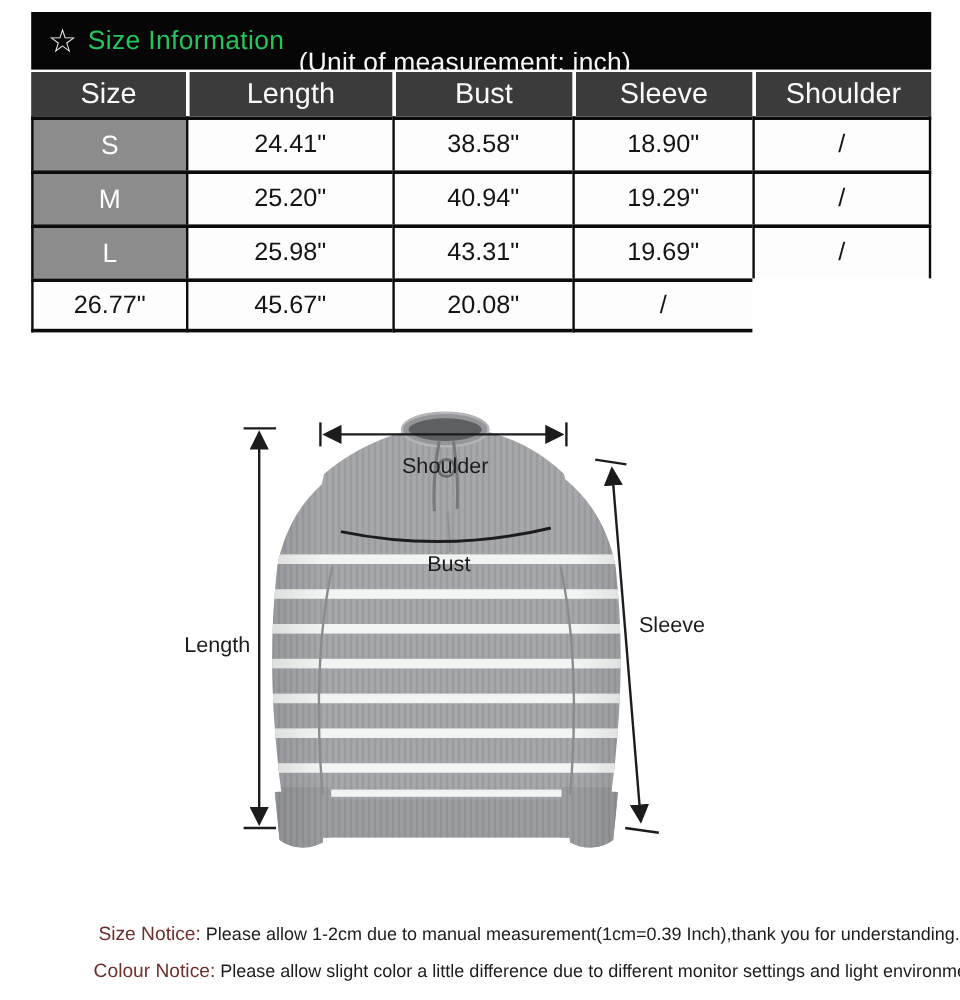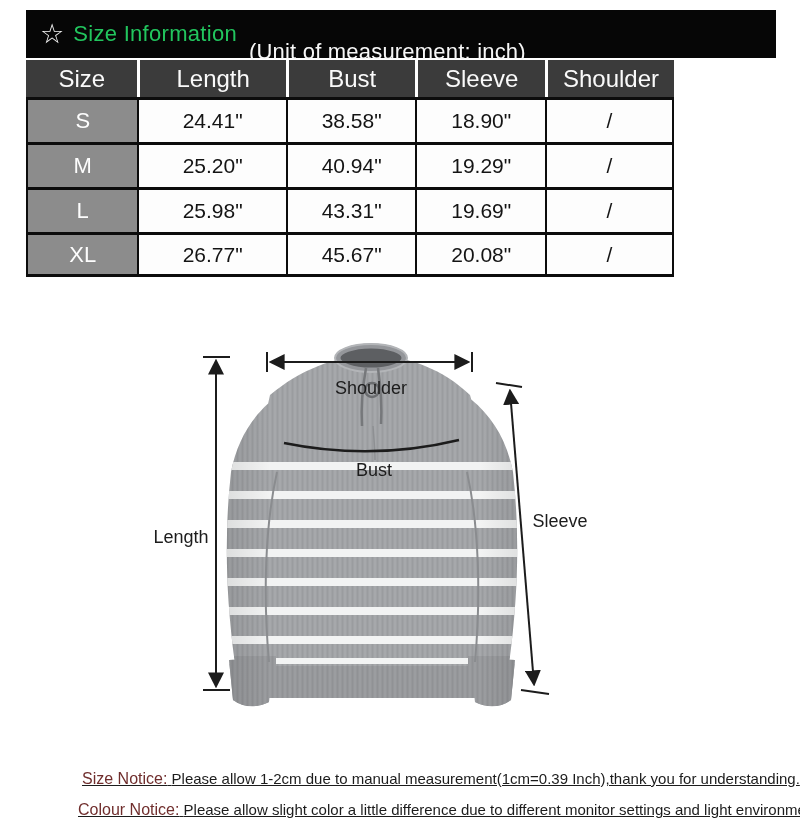--- a/index.html
+++ b/index.html
@@ -7,41 +7,41 @@
         font-family:"Liberation Sans","DejaVu Sans",sans-serif;}
 
   
   .title-bar{position:absolute;left:26px;top:10px;width:750px;height:48px;background:#060606;
              display:flex;align-items:center;box-sizing:border-box;padding:0 14px;}
   .title-bar .star{color:#f7f7f7;font-size:27px;line-height:1;margin-right:9px;}
   .title-bar .ttl{color:#22c55e;font-size:22px;letter-spacing:.3px;}
   .title-bar .unit{color:#f7f7f7;font-size:22px;margin-left:12px;letter-spacing:.2px;margin-top:36px;}
 
   
-  .size-table{position:absolute;left:26px;top:60px;width:648px;}
+  .size-table{position:absolute;left:26px;top:60px;width:750px;}
   .tgrid{display:grid;grid-template-columns:17.2% 22.9% 20% 20% 19.9%;}
   .thead-row{grid-template-rows:37px;}
   .thead-row .th{background:#3b3b3b;color:#fafafa;font-size:24px;display:flex;align-items:center;
                  justify-content:center;box-sizing:border-box;}
   .thead-row .th + .th{border-left:3px solid #ffffff;}
   .tbody{grid-template-rows:repeat(4,45px);}
   .tbody .td{background:#fdfdfd;color:#141414;font-size:21px;display:flex;align-items:center;
              justify-content:center;box-sizing:border-box;border-left:2px solid #0c0c0c;
              border-top:3px solid #0c0c0c;}
   .tbody .td:nth-child(5n){border-right:2px solid #0c0c0c;}
   .tbody .td.size-cell{background:#8c8c8c;color:#fdfdfd;font-size:22px;}
   .tbody .td.r4{border-bottom:3px solid #0c0c0c;}
 
   
   .diagram{position:absolute;left:0;top:330px;width:800px;height:410px;}
   .diagram svg{display:block;}
   .anno-label{font-size:18px;fill:#1c1c1c;}
 
   
-  .notice{position:absolute;font-size:15px;color:#1c1c1c;white-space:nowrap;text-decoration:underline;}
+  .notice{position:absolute;font-size:15px;color:#1c1c1c;white-space:nowrap;}
   .notice .nlabel{color:#702e2d;font-size:16px;}
   .notice-size{left:82px;top:770px;}
   .notice-colour{left:78px;top:801px;}
 </style>
 </head>
 <body>
 
 <div class="page">
 
   <div class="title-bar">
@@ -70,21 +70,20 @@
       <div class="td">40.94"</div>
       <div class="td">19.29"</div>
       <div class="td">/</div>
 
       <div class="td size-cell">L</div>
       <div class="td">25.98"</div>
       <div class="td">43.31"</div>
       <div class="td">19.69"</div>
       <div class="td">/</div>
 
-      <div class="td size-cell r4">XL</div>
       <div class="td r4">26.77"</div>
       <div class="td r4">45.67"</div>
       <div class="td r4">20.08"</div>
       <div class="td r4">/</div>
     </div>
   </div>
 
   <div class="diagram">
     <svg width="800" height="410" viewBox="0 0 800 410">
       <defs>

